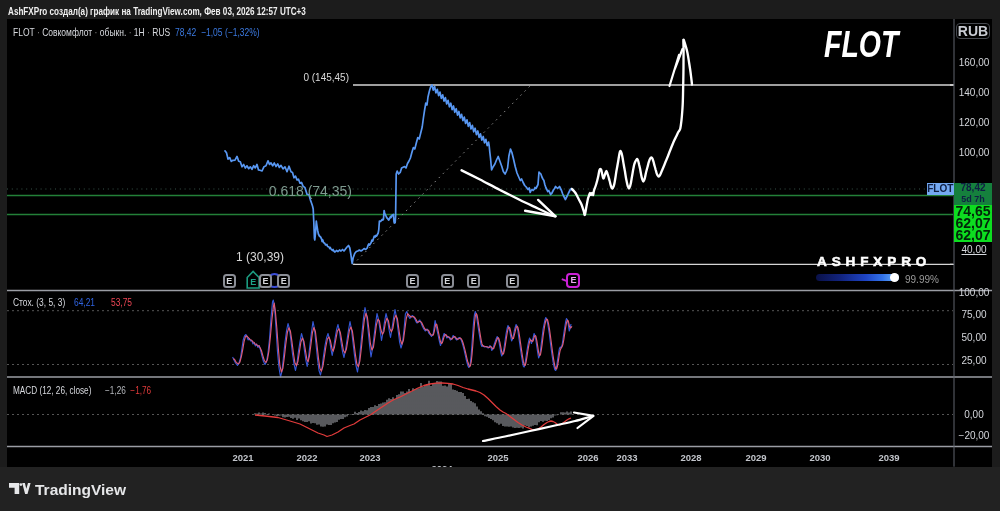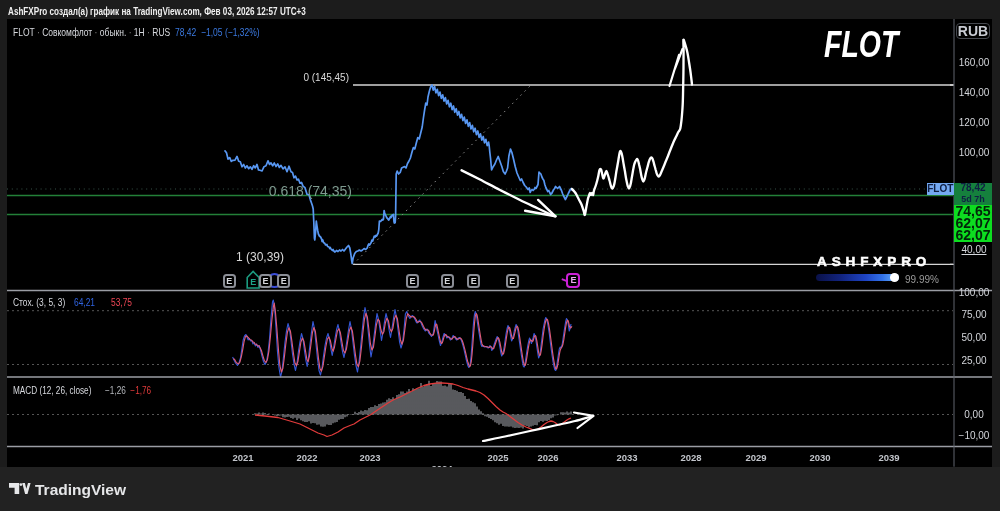--- a/index.html
+++ b/index.html
@@ -101,33 +101,33 @@
 <div class="axlab" style="top:116.8px;">120,00</div>
 <div class="axlab" style="top:147.3px;">100,00</div>
 <div class="axlab" style="top:243.8px;text-decoration:underline;">40,00</div>
 <div class="axlab" style="top:273.9px;margin-left:39px;">20,00</div>
 <div class="axlab" style="top:286.8px;">100,00</div>
 <div class="axlab" style="top:309.0px;">75,00</div>
 <div class="axlab" style="top:332.3px;">50,00</div>
 <div class="axlab" style="top:355.3px;">25,00</div>
 <div class="axlab" style="top:385.5px;margin-left:44px;">10,00</div>
 <div class="axlab" style="top:408.8px;">0,00</div>
-<div class="axlab" style="top:430.3px;">−10,00</div>
+<div class="axlab" style="top:430.3px;">−20,00</div>
 
   <div class="abs" style="left:926.5px;top:183.3px;width:27.5px;height:12.2px;background:#74a9f2;color:#0f1f43;font-size:10px;font-weight:bold;text-align:center;line-height:12px;">FLOT</div>
   <div class="abs" style="left:954px;top:183.3px;width:38px;height:21.3px;background:#15803d;color:#0f1f43;font-size:10px;font-weight:bold;text-align:center;line-height:10.6px;">78,42<br><span style="font-size:9px;">5d 7h</span></div>
 
   <div class="abs" style="left:954px;top:204.6px;width:38px;height:37.2px;background:#0ddd20;color:#03250a;font-size:14px;font-weight:bold;text-align:center;line-height:12.4px;">74,65<br>62,07<br>62,07</div>
 
 <div class="ylab" style="left:223px;">2021</div>
 <div class="ylab" style="left:287px;">2022</div>
 <div class="ylab" style="left:350px;">2023</div>
 <div class="ylab" style="left:422px;margin-top:11px;">2024</div>
 <div class="ylab" style="left:478px;">2025</div>
-<div class="ylab" style="left:528px;">2026</div>
+<div class="ylab" style="left:568px;">2026</div>
 <div class="ylab" style="left:607px;">2033</div>
 <div class="ylab" style="left:671px;">2028</div>
 <div class="ylab" style="left:736px;">2029</div>
 <div class="ylab" style="left:800px;">2030</div>
 <div class="ylab" style="left:869px;">2039</div>
 
   <div id="botbar"></div>
   <svg class="abs" style="left:9px;top:483px;" width="22" height="11" viewBox="0 0 22 11">
     <path d="M0 0 H10.2 V11 H5.6 V4.7 H0 Z" fill="#e6e7e9"></path>
     <circle cx="11.9" cy="1.6" r="1.4" fill="#e6e7e9"></circle>

